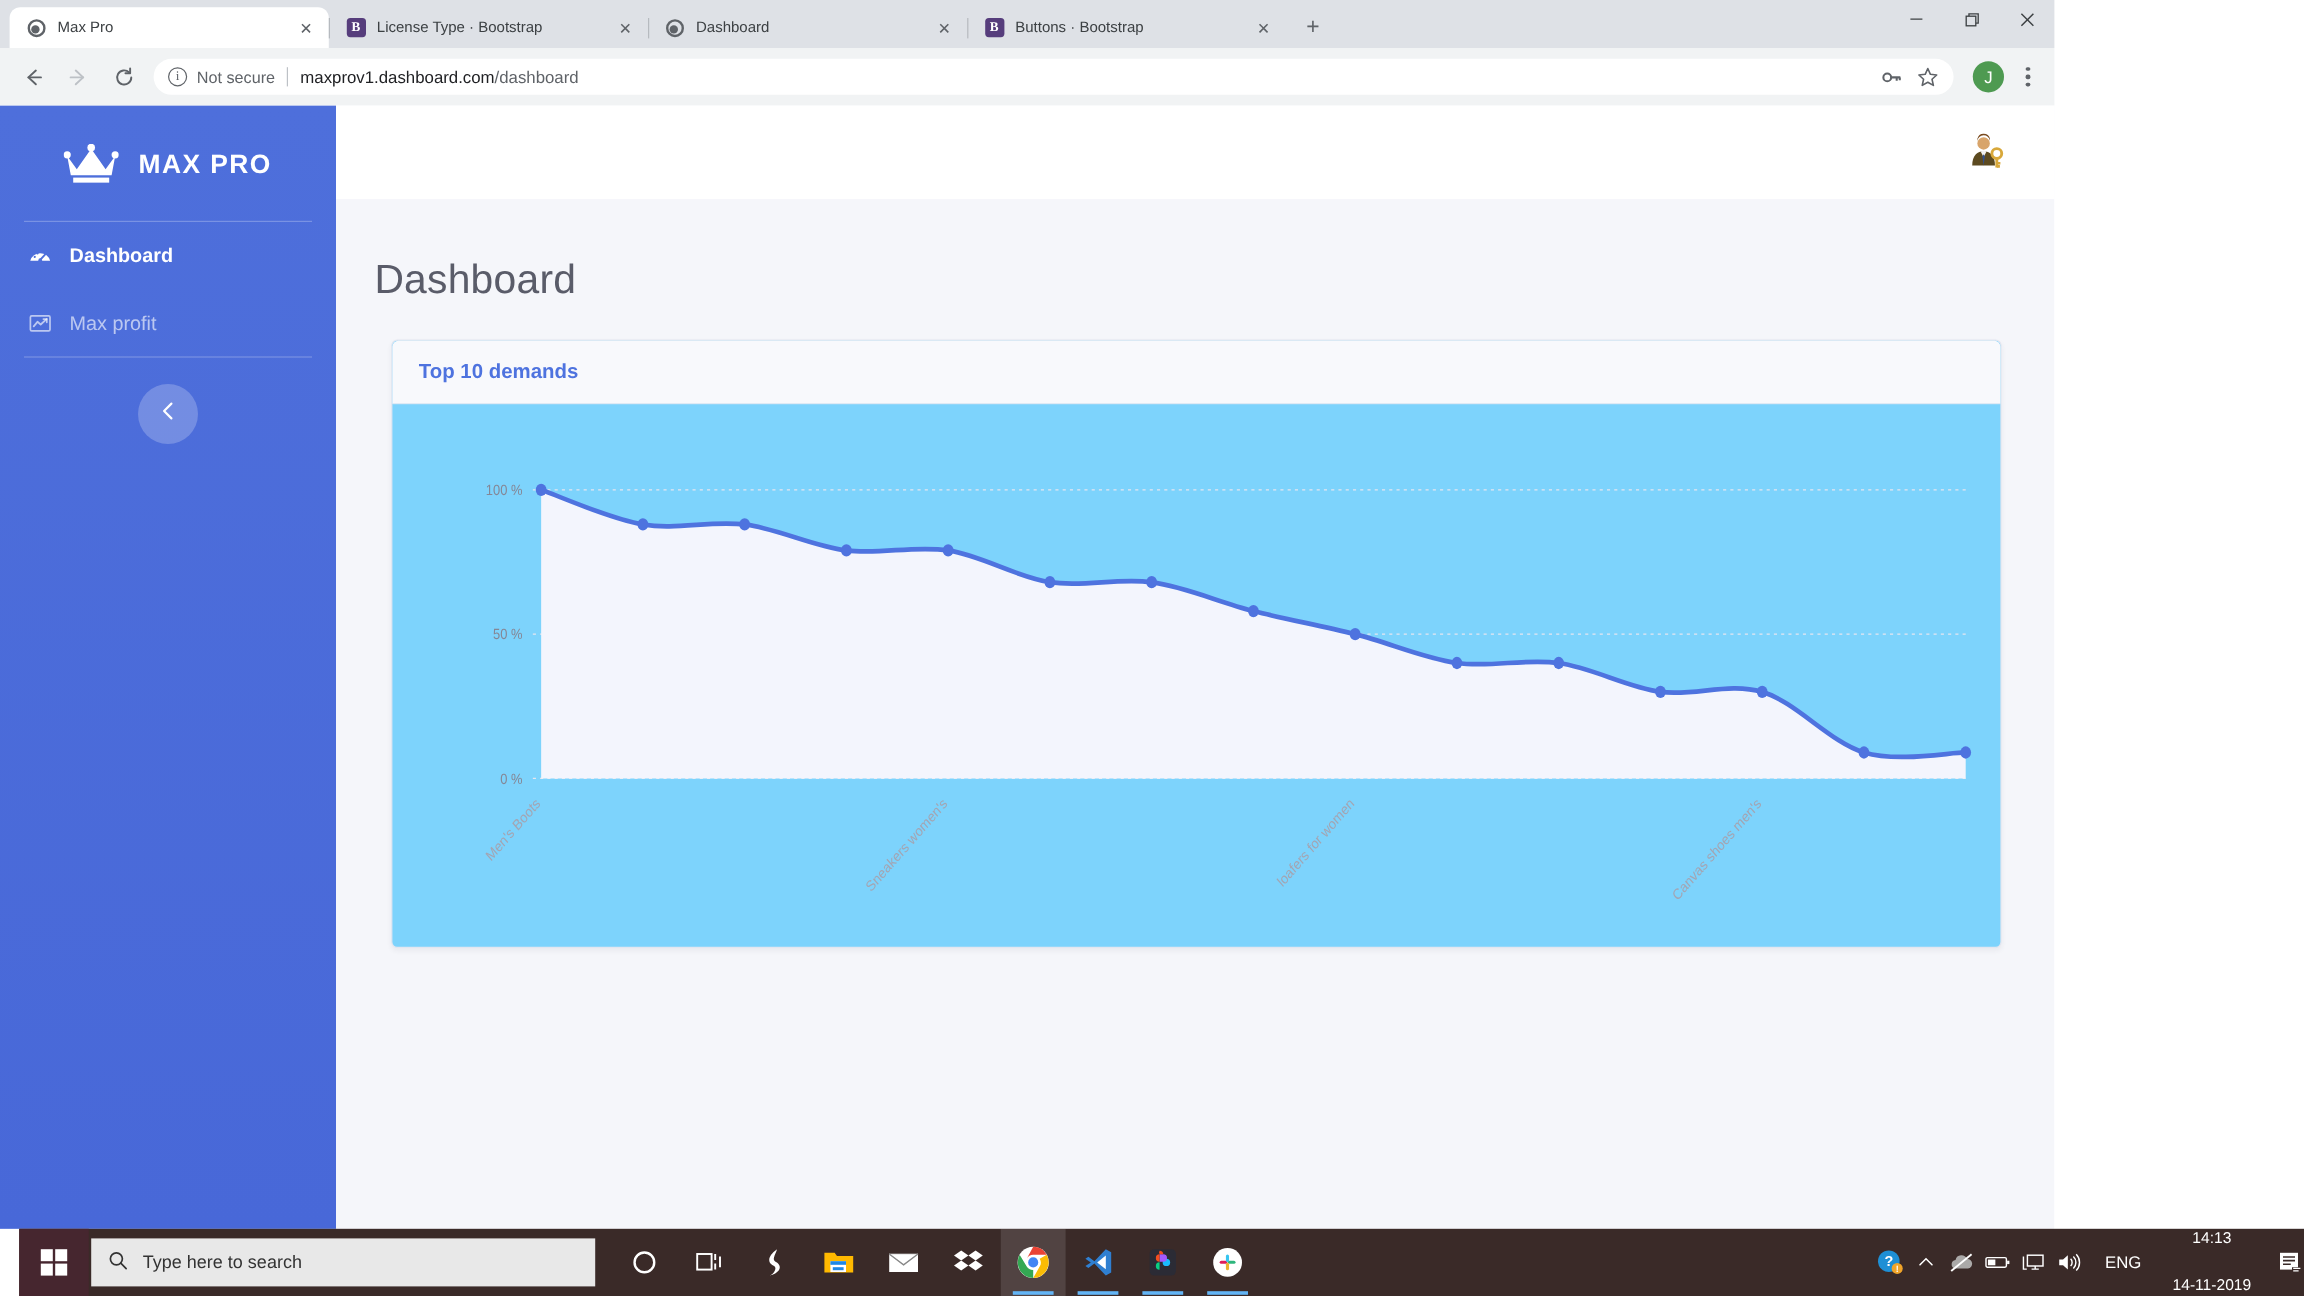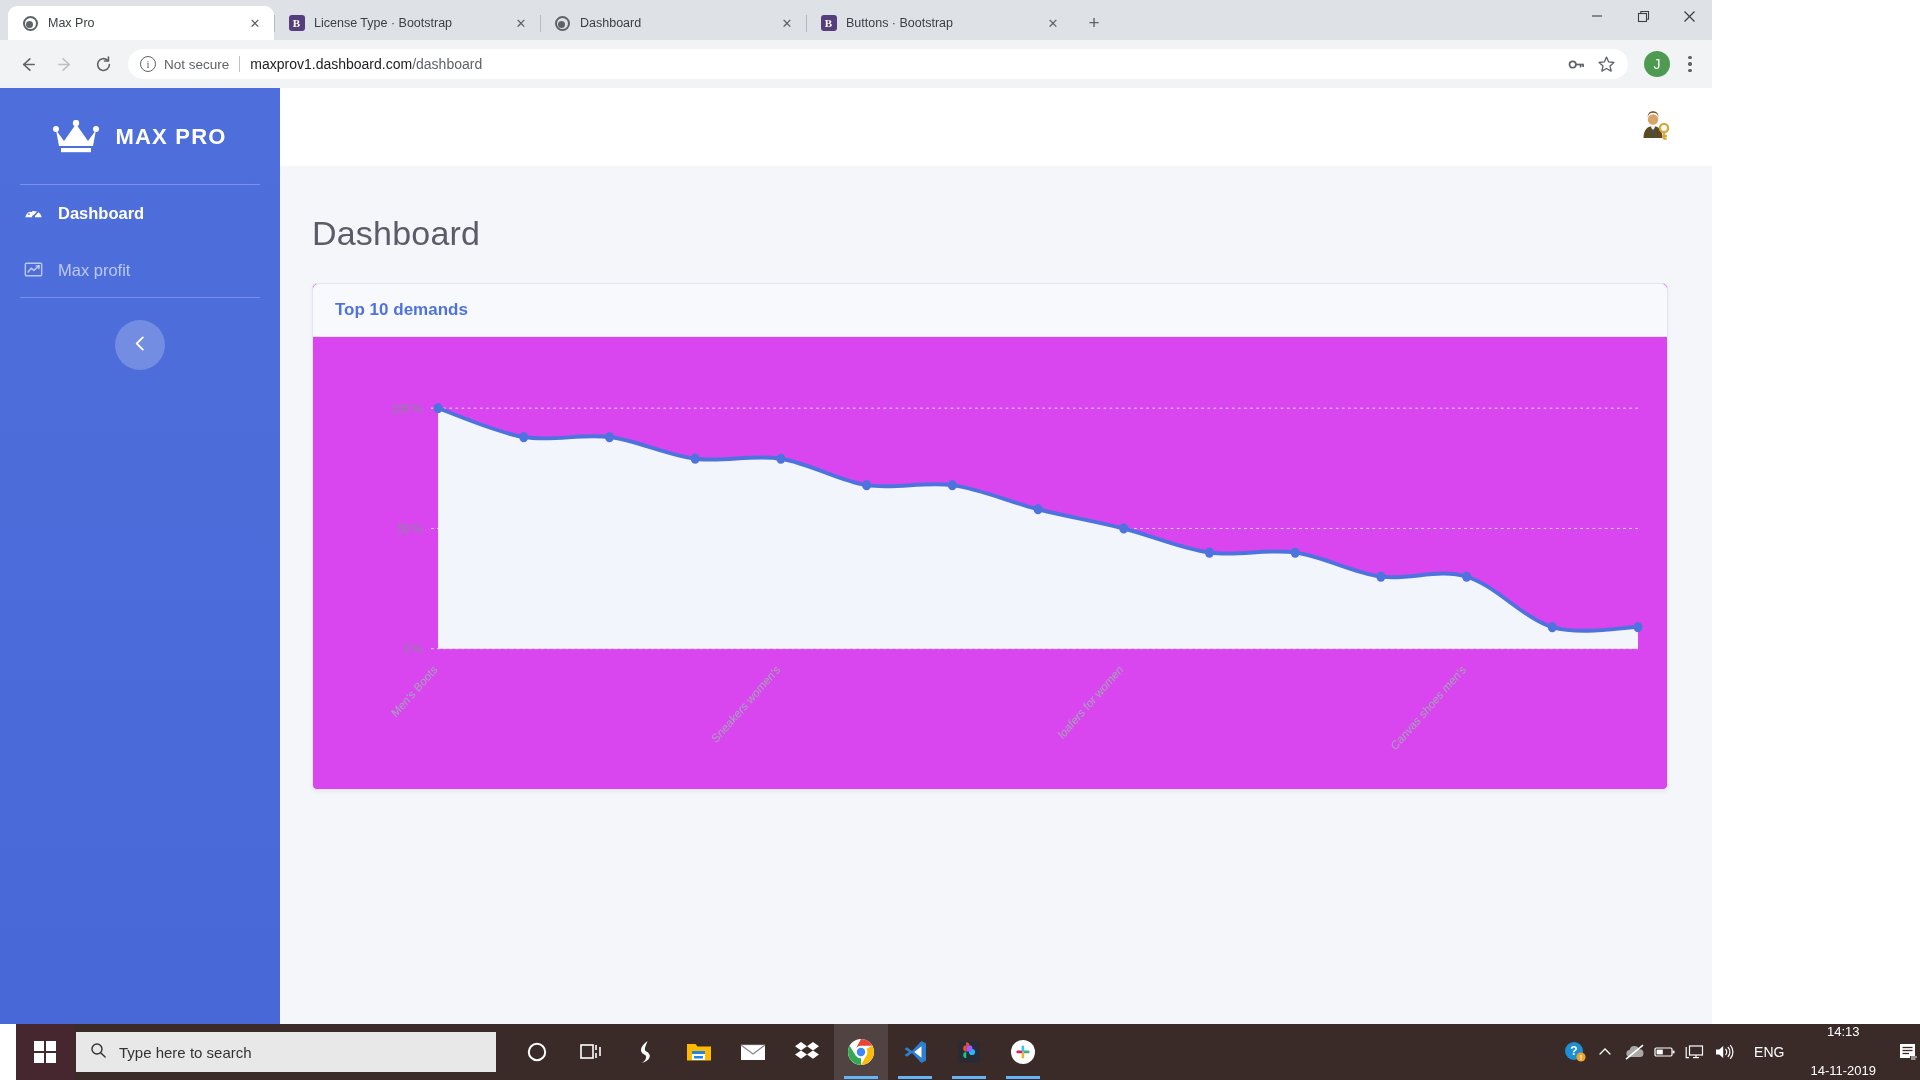--- a/index.html
+++ b/index.html
@@ -89,22 +89,22 @@
                   display:flex; align-items:center; justify-content:center; color:#fff; }
 
   
   .main { flex:1; display:flex; flex-direction:column; background:#f5f6fa; min-width:0; }
   .topbar { height:78px; background:#fff; display:flex; align-items:center; justify-content:flex-end;
             padding-right:38px; }
   .user-ico { width:36px; height:36px; display:flex; align-items:center; justify-content:center; }
   .content { flex:1; padding: 32px 44px 0 32px; background:#f5f6fa; overflow:hidden; }
   .page-title { font-size:34px; color:#5a5c69; font-weight:400; padding:16px 0 30px 0; letter-spacing:0.2px; }
 
-  .card { background:#d946ef; border:1px solid #e3e6f0; border-radius:5px;
-          box-shadow: 0 2px 4px rgba(58,59,69,0.06); }
+  .card { background:#7dd3fc; border:1px solid #e3e6f0; border-radius:5px;
+          box-shadow: 0 2px 4px rgba(58,59,69,0.06); margin-left: 14px; }
   .card-header { background:#f8f9fc; border-bottom:1px solid #e3e6f0; padding:16px 22px;
                  border-top-left-radius:5px; border-top-right-radius:5px; }
   .card-title { font-size:17px; font-weight:bold; color:#4e73df; }
   .card-body { padding:16px 22px 22px 22px; height:452px; position:relative; }
 
   
   .chart { position:relative; width:100%; height:100%; }
   .chart svg { display:block; width:100%; height:100%; }
   .ytick { font-size:12.5px; fill:#858796; font-family:"Liberation Sans", sans-serif; }
   .xtick { font-size:12.5px; fill:#a3a5b3; font-family:"Liberation Sans", sans-serif; }

